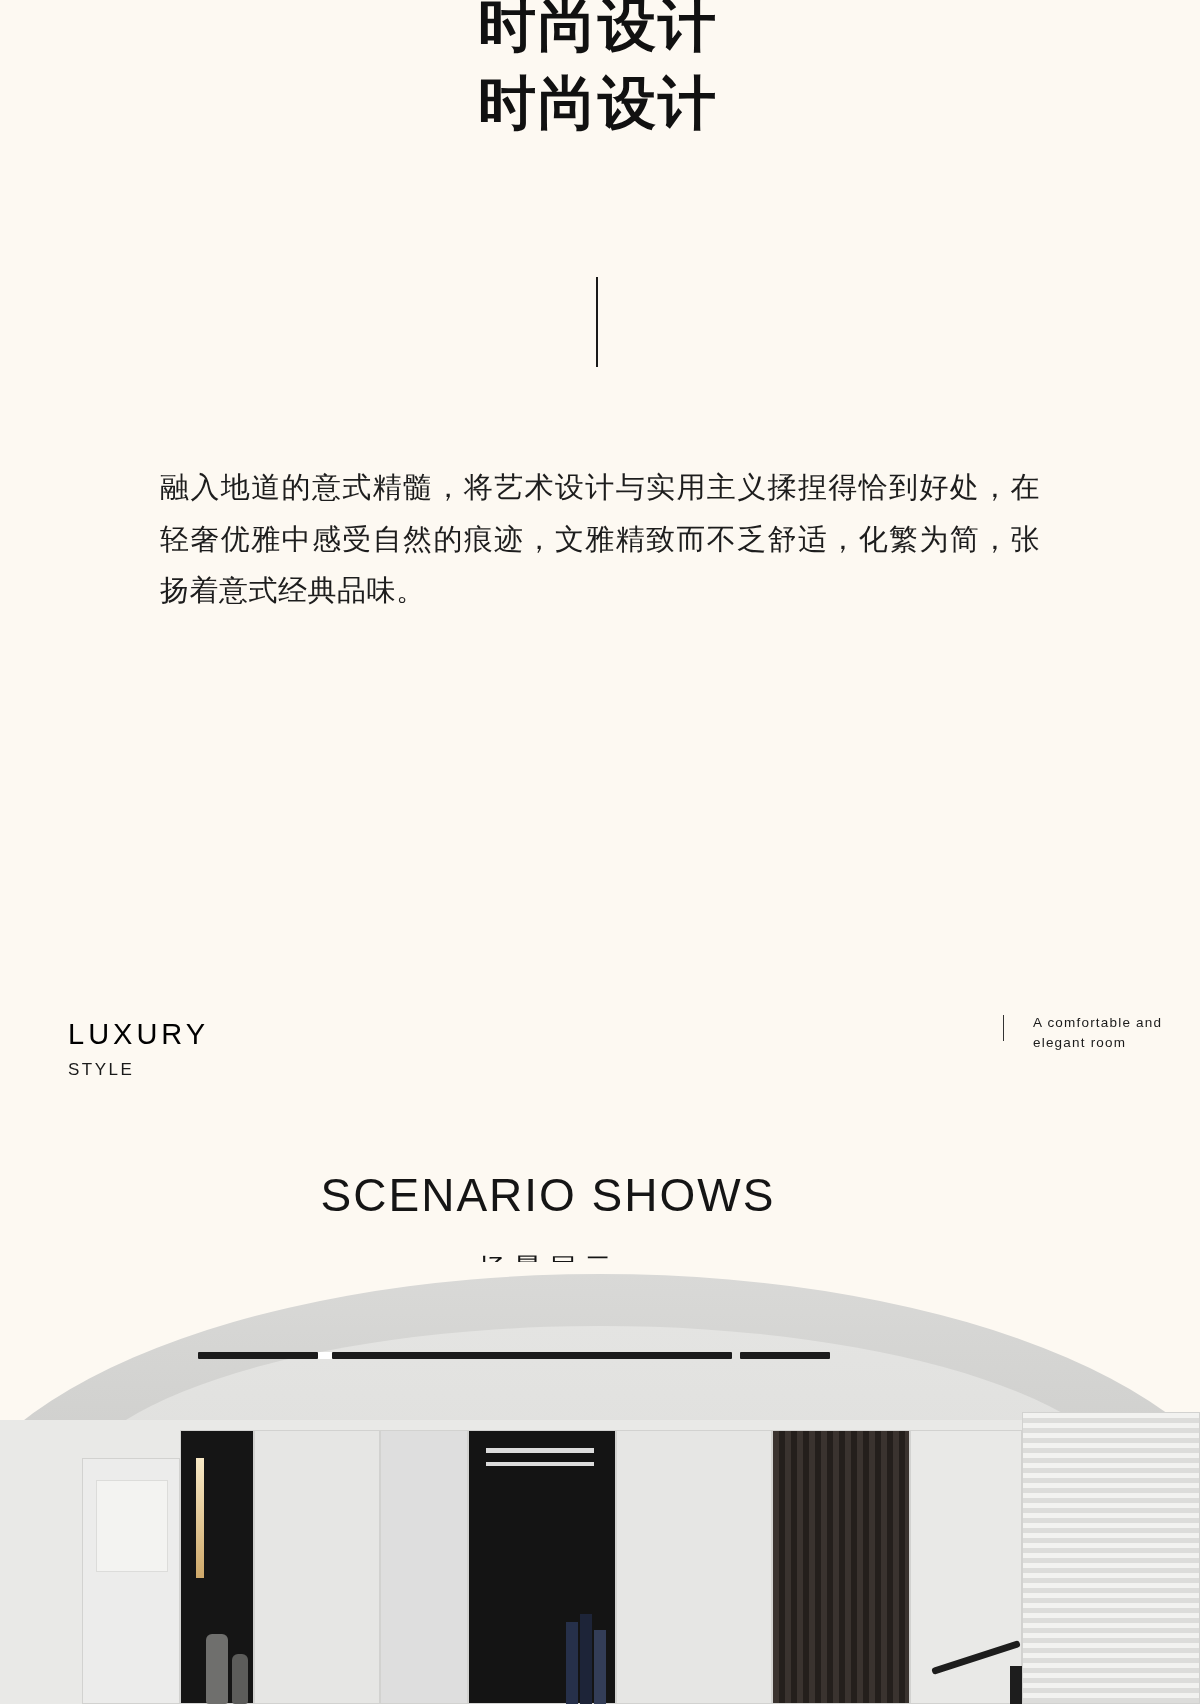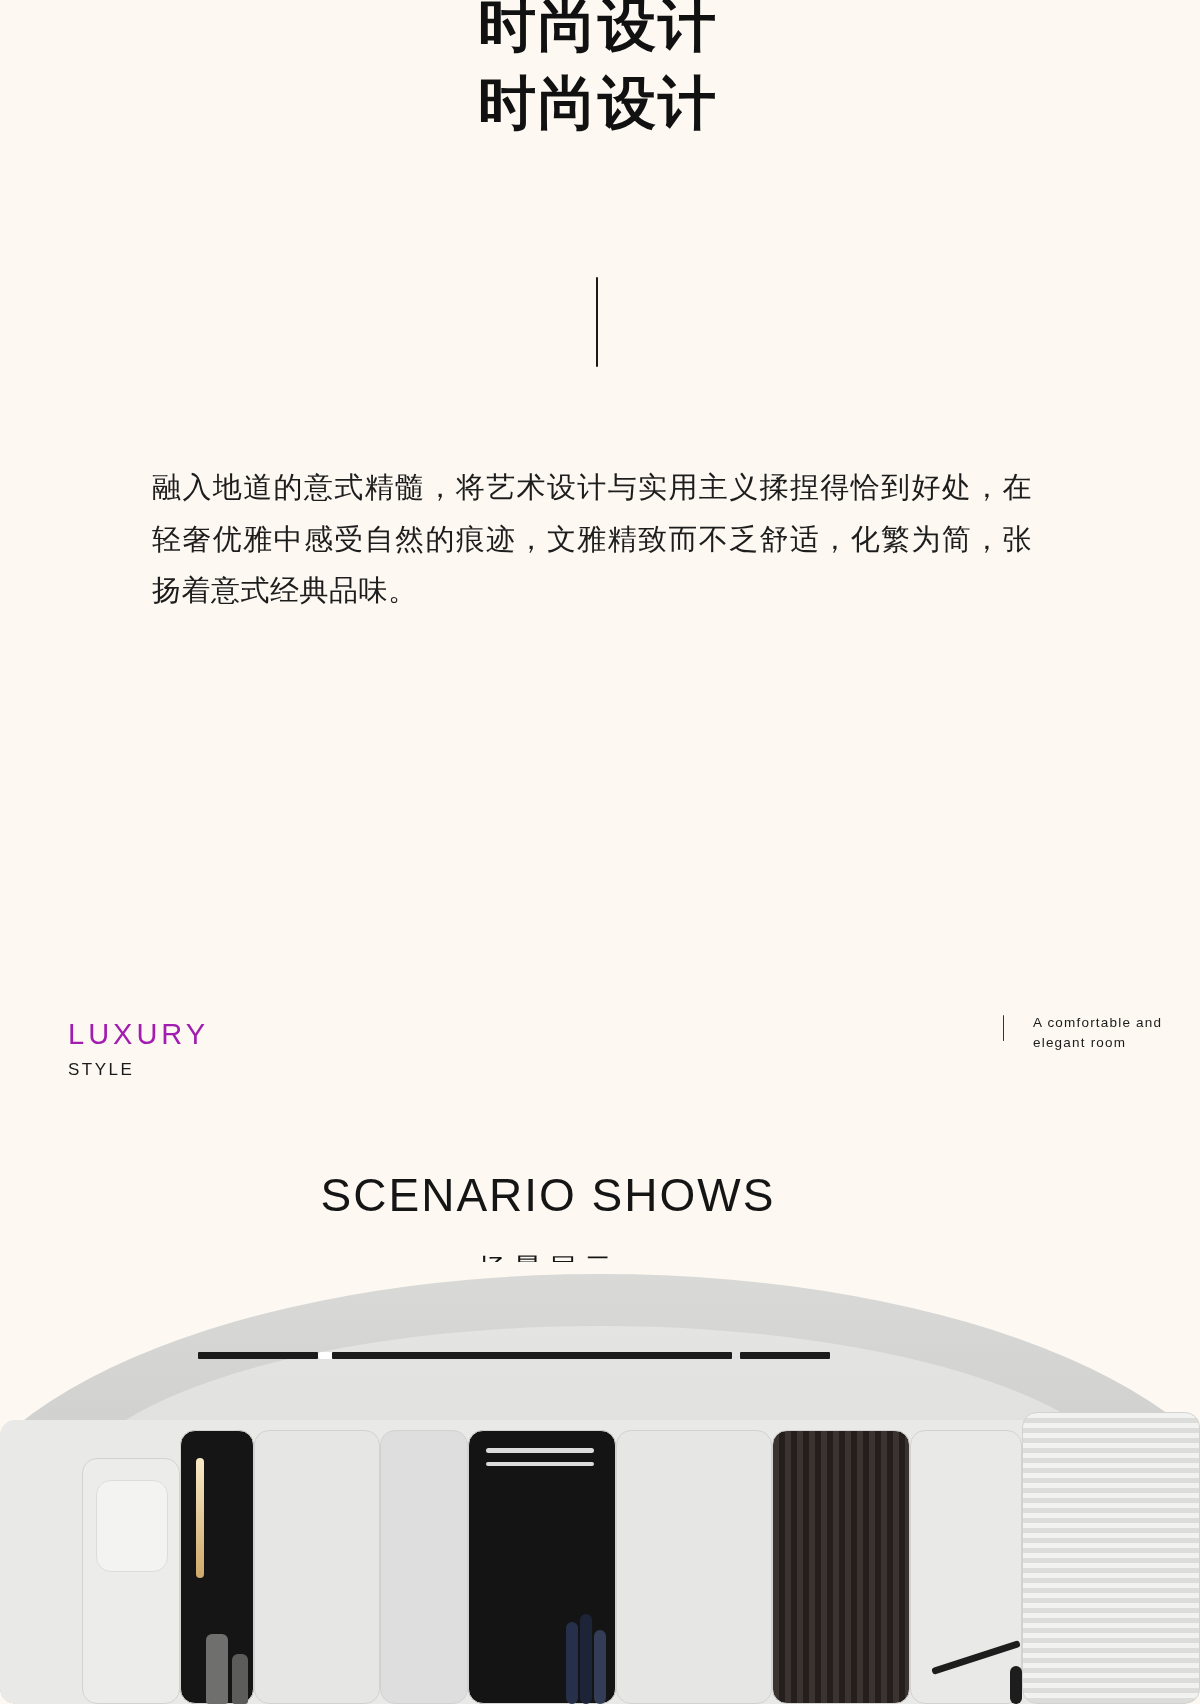--- a/index.html
+++ b/index.html
@@ -1,15 +1,15 @@
 <!DOCTYPE html>
 <html><head>
 <meta charset="utf-8">
 <style>
-  * { box-sizing: border-box; margin: 0; padding: 0; border-radius: 15px; }
+  * { box-sizing: border-box; margin: 0; padding: 0; }
   html, body {
     width: 1200px;
     height: 1704px;
     background: #fdf9f2;
     font-family: "Liberation Sans", sans-serif;
     overflow: hidden;
   }
   .page {
     position: relative;
     width: 1200px;
@@ -40,40 +40,40 @@
     left: 596px;
     top: 277px;
     width: 2px;
     height: 90px;
     background: #1a1a1a;
   }
 
   
   .paragraph {
     position: absolute;
-    left: 152px;
+    left: 160px;
     top: 462px;
     width: 880px;
     font-size: 29px;
     line-height: 1.78;
     color: #1d1d1d;
     letter-spacing: 0.5px;
     text-align: justify;
   }
 
   
   .luxury {
     position: absolute;
     left: 68px;
     top: 1019px;
   }
   .luxury .main {
     font-size: 29px;
     letter-spacing: 4px;
-    color: #a21caf;
+    color: #000000;
     line-height: 1.1;
   }
   .luxury .sub {
     font-size: 17px;
     letter-spacing: 2.5px;
     color: #1a1a1a;
     margin-top: 9px;
   }
 
   

